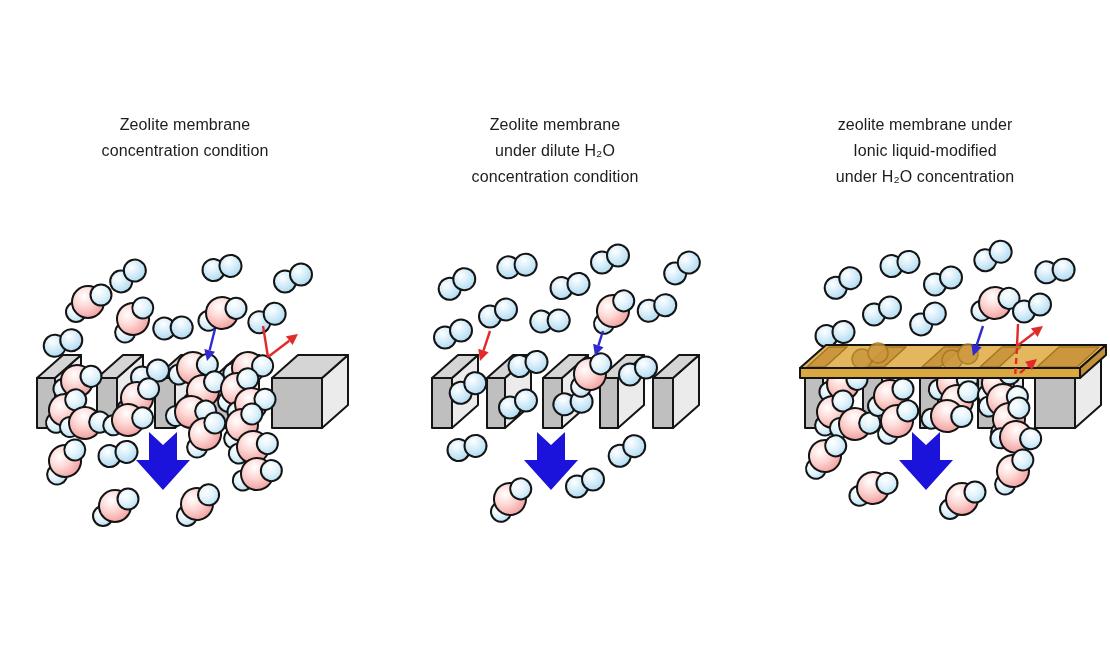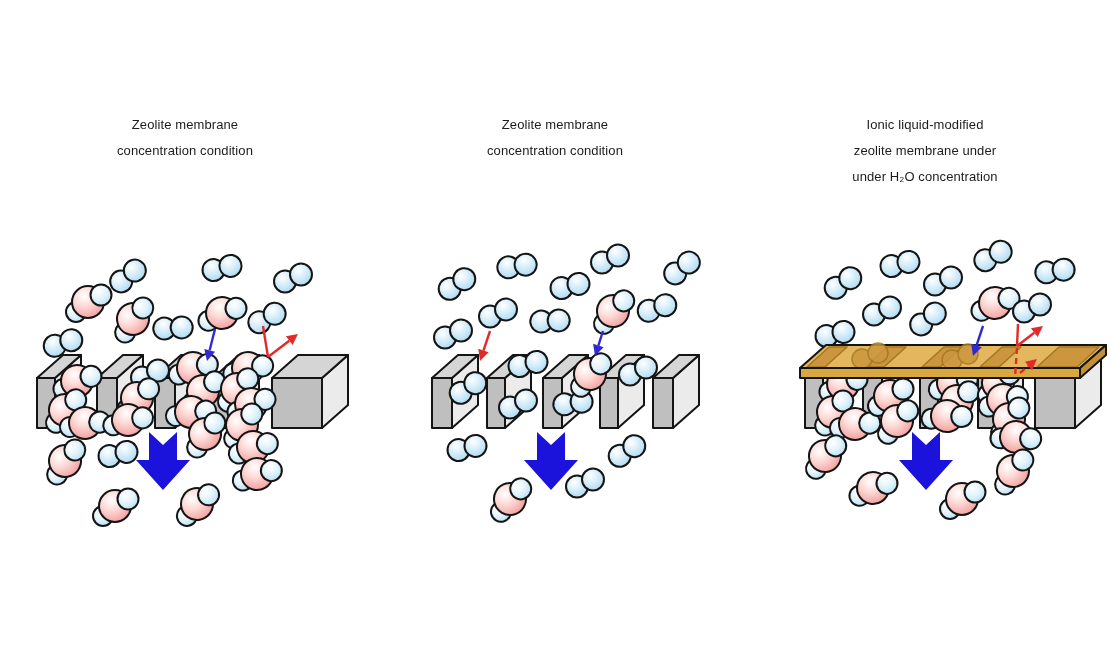--- a/index.html
+++ b/index.html
@@ -3,21 +3,21 @@
 <meta charset="utf-8">
 <style>
   html,body{margin:0;padding:0;background:#ffffff;}
   #app{
     width:1110px;height:659px;background:#ffffff;overflow:hidden;
     font-family:"Liberation Sans","DejaVu Sans",sans-serif;
   }
   .figure{display:flex;padding-top:112px;}
   .panel{width:370px;flex:0 0 370px;}
   .panel-title{
-    height:114px;text-align:center;font-size:13px;line-height:26px;
+    height:114px;text-align:center;font-size:16px;line-height:26px;
     color:#1c1c1c;letter-spacing:0.1px;
   }
   .panel svg{display:block;}
   .panel:nth-child(1) svg{margin-left:15px;}
   .panel:nth-child(2) svg{margin-left:25px;}
   .panel:nth-child(3) svg{margin-left:35px;}
 </style>
 </head>
 <body>
 
@@ -228,20 +228,21 @@
               <circle cx="-12" cy="10" r="10" fill="url(#gh0)" stroke="#141414" stroke-width="2"></circle>
               <circle cx="0" cy="0" r="16" fill="url(#go0)" stroke="#141414" stroke-width="2"></circle>
               <circle cx="13" cy="-7" r="10.5" fill="url(#gh0)" stroke="#141414" stroke-width="2"></circle>
             </g>
           </g>
         </svg>
     </section>
     <section class="panel">
       <div class="panel-title" style="color: rgb(28, 28, 28);">
           <div>Zeolite membrane</div>
+          <div>under dilute H₂O</div>
           <div>concentration condition</div>
         </div>
       <svg width="340" height="320" viewBox="0 0 340 320">
           <defs>
             <radialGradient id="go1" cx="0.38" cy="0.32" r="0.85">
               <stop offset="0" stop-color="#ffffff"></stop>
               <stop offset="0.38" stop-color="#fdd9d6"></stop>
               <stop offset="1" stop-color="#ee8c8c"></stop>
             </radialGradient>
             <radialGradient id="gh1" cx="0.38" cy="0.32" r="0.85">
@@ -379,22 +380,22 @@
             <g transform="translate(115,273) rotate(-15)">
               <circle cx="-12" cy="10" r="10" fill="url(#gh1)" stroke="#141414" stroke-width="2"></circle>
               <circle cx="0" cy="0" r="16" fill="url(#go1)" stroke="#141414" stroke-width="2"></circle>
               <circle cx="13" cy="-7" r="10.5" fill="url(#gh1)" stroke="#141414" stroke-width="2"></circle>
             </g>
           </g>
         </svg>
     </section>
     <section class="panel">
       <div class="panel-title" style="color: rgb(28, 28, 28);">
+          <div>zeolite membrane under</div>
           <div>Ionic liquid-modified</div>
-          <div>zeolite membrane under</div>
           <div>under H₂O concentration</div>
         </div>
       <svg width="340" height="320" viewBox="0 0 340 320">
           <defs>
             <radialGradient id="go2" cx="0.38" cy="0.32" r="0.85">
               <stop offset="0" stop-color="#ffffff"></stop>
               <stop offset="0.38" stop-color="#fdd9d6"></stop>
               <stop offset="1" stop-color="#ee8c8c"></stop>
             </radialGradient>
             <radialGradient id="gh2" cx="0.38" cy="0.32" r="0.85">

